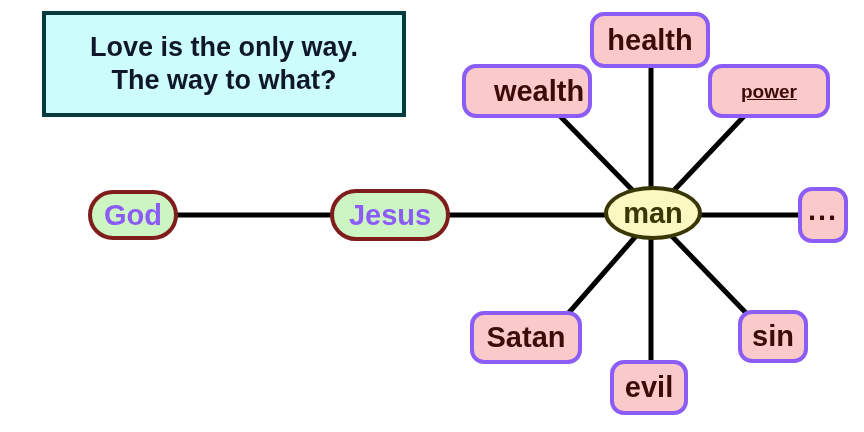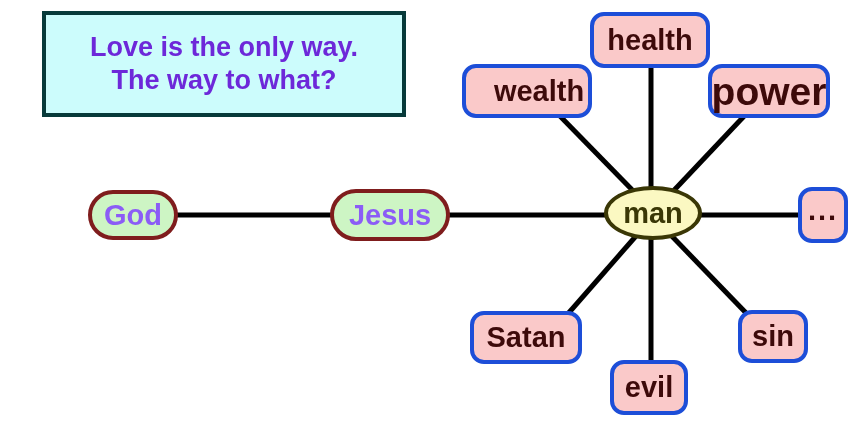--- a/index.html
+++ b/index.html
@@ -27,39 +27,39 @@
     display: flex;
     align-items: center;
     justify-content: center;
     font-weight: bold;
     line-height: 1;
     white-space: nowrap;
     z-index: 5;
   }
   .node-pink {
     background: #fac9c9;
-    border: 4px solid #1d4ed8;
+    border: 4px solid #8b5cf6;
     color: #3d0a0a;
   }
   .node-green {
     background: #cdf5c4;
     border: 4px solid #7f1d1d;
     color: #8b5cf6;
   }
   .node-yellow {
     background: #fbf8c2;
     border: 4px solid #3a3706;
     color: #3a3706;
   }
   .callout {
     position: absolute;
     box-sizing: border-box;
     background: #ccfcfc;
     border: 4px solid #073a3a;
-    color: #6d28d9;
+    color: #0f172a;
     display: flex;
     flex-direction: column;
     align-items: center;
     justify-content: center;
     font-weight: bold;
     z-index: 4;
   }
   .callout .line {
     display: block;
     white-space: nowrap;
@@ -106,21 +106,21 @@
   </div>
 
   <div class="node node-pink" style="left:590px; top:12px; width:120px; height:56px; border-radius:14px; font-size:29px;">
     <span>health</span>
   </div>
 
   <div class="node node-pink" style="left:462px; top:64px; width:130px; height:54px; border-radius:14px; font-size:29px;padding-left:24px;">
     <span>wealth</span>
   </div>
 
-  <div class="node node-pink" style="left:708px; top:64px; width:122px; height:54px; border-radius:14px; font-size:39px;">
+  <div class="node node-pink" style="left:708px; top:64px; width:122px; height:54px; border-radius:14px; font-size:19px;text-decoration:underline;">
     <span>power</span>
   </div>
 
   <div class="node node-pink dots" style="left:798px; top:187px; width:50px; height:56px; border-radius:14px; font-size:29px; padding-bottom:10px;">
     <span>...</span>
   </div>
 
   <div class="node node-pink" style="left:738px; top:310px; width:70px; height:53px; border-radius:14px; font-size:29px;">
     <span>sin</span>
   </div>

